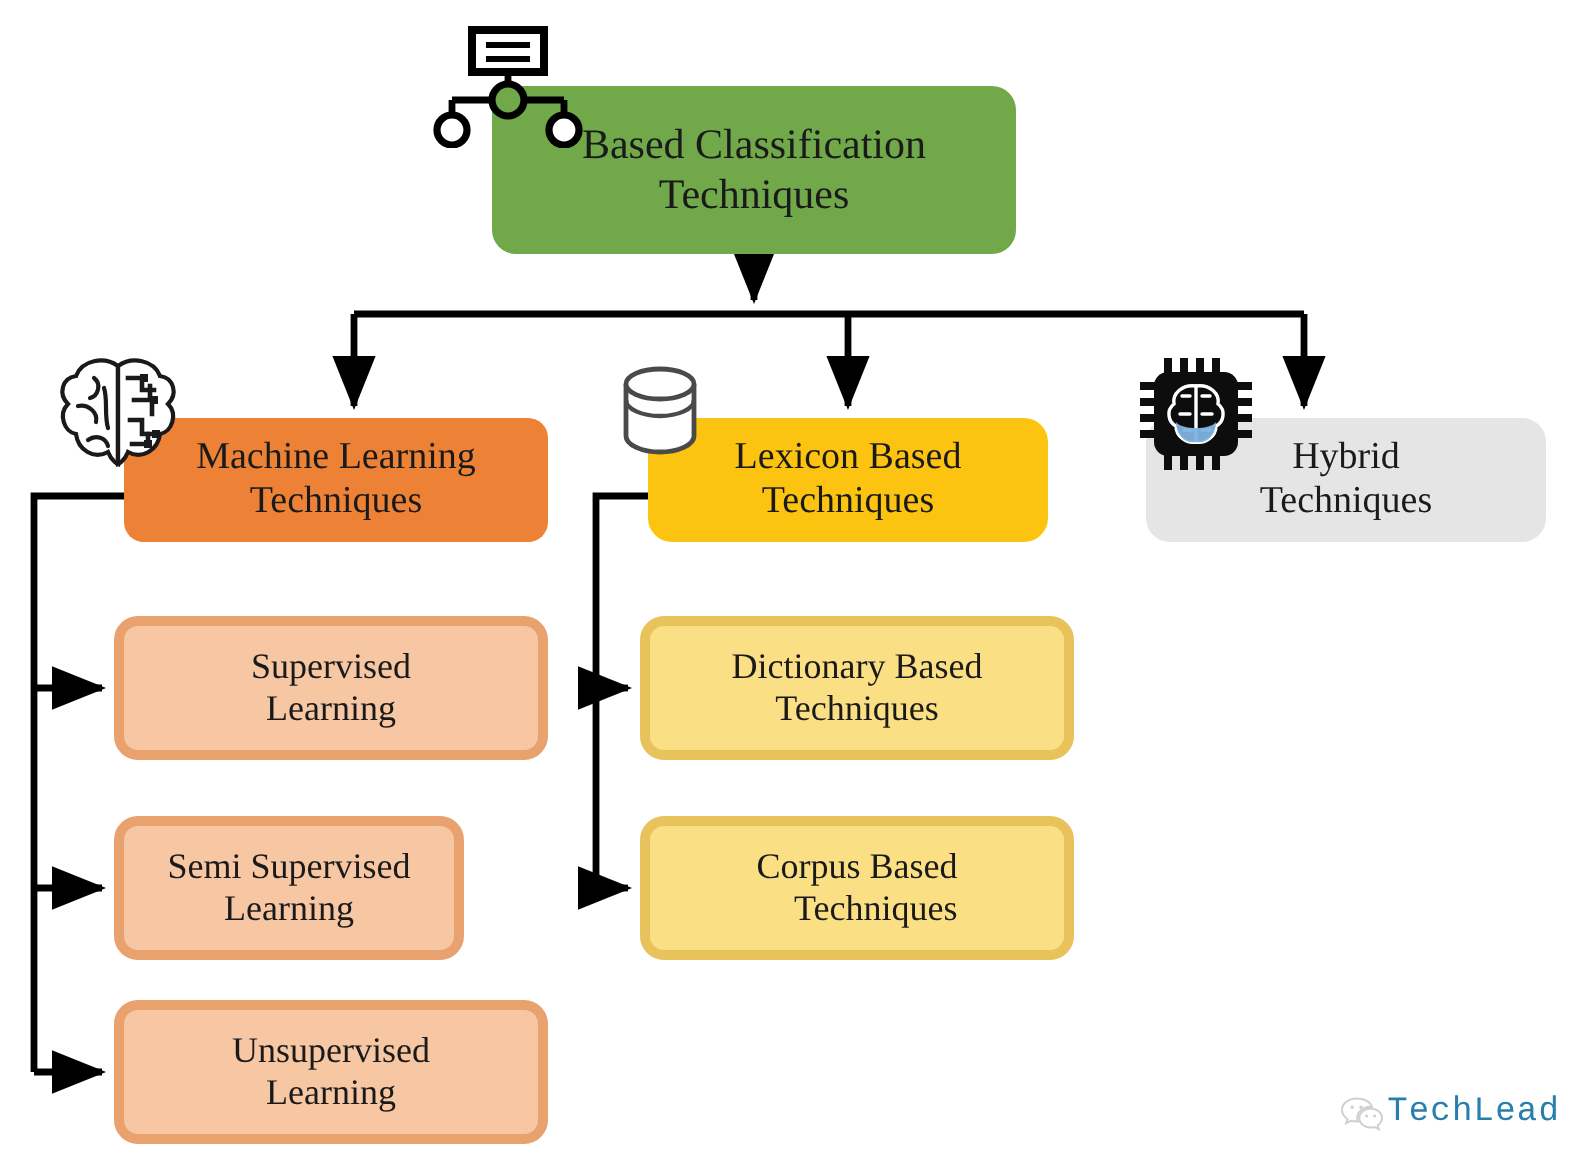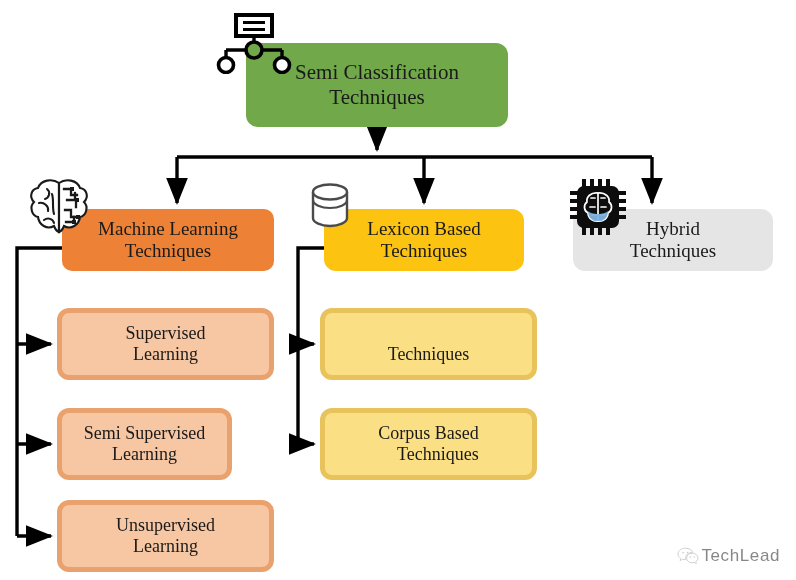--- a/index.html
+++ b/index.html
@@ -70,22 +70,22 @@
   #icon-hierarchy{left:214px;top:12px;width:78px;height:62px;}
   #icon-brain{left:27px;top:176px;width:64px;height:62px;}
   #icon-db{left:308px;top:182px;width:44px;height:48px;}
   #icon-chip{left:569px;top:178px;width:58px;height:58px;}
 
   
   #watermark{
     position:absolute;right:16px;bottom:14px;
     z-index:5;
     display:flex;align-items:center;gap:2px;
-    color:#737373;
-    font-family:Liberation Sans, sans-serif;
+    color:#0369a1;
+    font-family:Liberation Mono, monospace;
     font-size:17px;
     letter-spacing:.6px;
     opacity:.85;
   }
   #watermark svg{display:block;}
 </style>
 </head>
 <body>
 
 <div id="canvas">
@@ -111,21 +111,21 @@
       <path d="M17,444 L51,444" marker-end="url(#ar)"></path>
       <path d="M17,536 L51,536" marker-end="url(#ar)"></path>
 
       <path d="M324,248 L298,248 L298,444"></path>
       <path d="M298,344 L314,344" marker-end="url(#ar)"></path>
       <path d="M298,444 L314,444" marker-end="url(#ar)"></path>
     </g>
   </svg>
 
   <div class="node n-root">
-    <span class="label"><span>Semi Classification</span><br><span>Techniques</span></span>
+    <span class="label"><span>Based Classification</span><br><span>Techniques</span></span>
   </div>
 
   <div class="node n-ml">
     <span class="label"><span>Machine Learning</span><br><span>Techniques</span></span>
   </div>
 
   <div class="node n-lex">
     <span class="label"><span>Lexicon Based</span><br><span>Techniques</span></span>
   </div>
 
@@ -139,21 +139,21 @@
 
   <div class="node leaf leaf-orange n-semi">
     <span class="label"><span>Semi Supervised</span><br><span>Learning</span></span>
   </div>
 
   <div class="node leaf leaf-orange n-unsup">
     <span class="label"><span>Unsupervised</span><br><span>Learning</span></span>
   </div>
 
   <div class="node leaf leaf-yellow n-dict">
-    <span class="label"><br><span>Techniques</span></span>
+    <span class="label"><span>Dictionary Based</span><br><span>Techniques</span></span>
   </div>
 
   <div class="node leaf leaf-yellow n-corp">
     <span class="label"><span>Corpus Based</span><br><span>Techniques</span></span>
   </div>
 
   <div class="icon" id="icon-hierarchy">
     <svg viewBox="0 0 78 62" width="78" height="62">
       <rect x="22" y="3" width="36" height="21" fill="#fff" stroke="#000" stroke-width="4"></rect>
       <line x1="29" y1="10.5" x2="51" y2="10.5" stroke="#000" stroke-width="3"></line>

